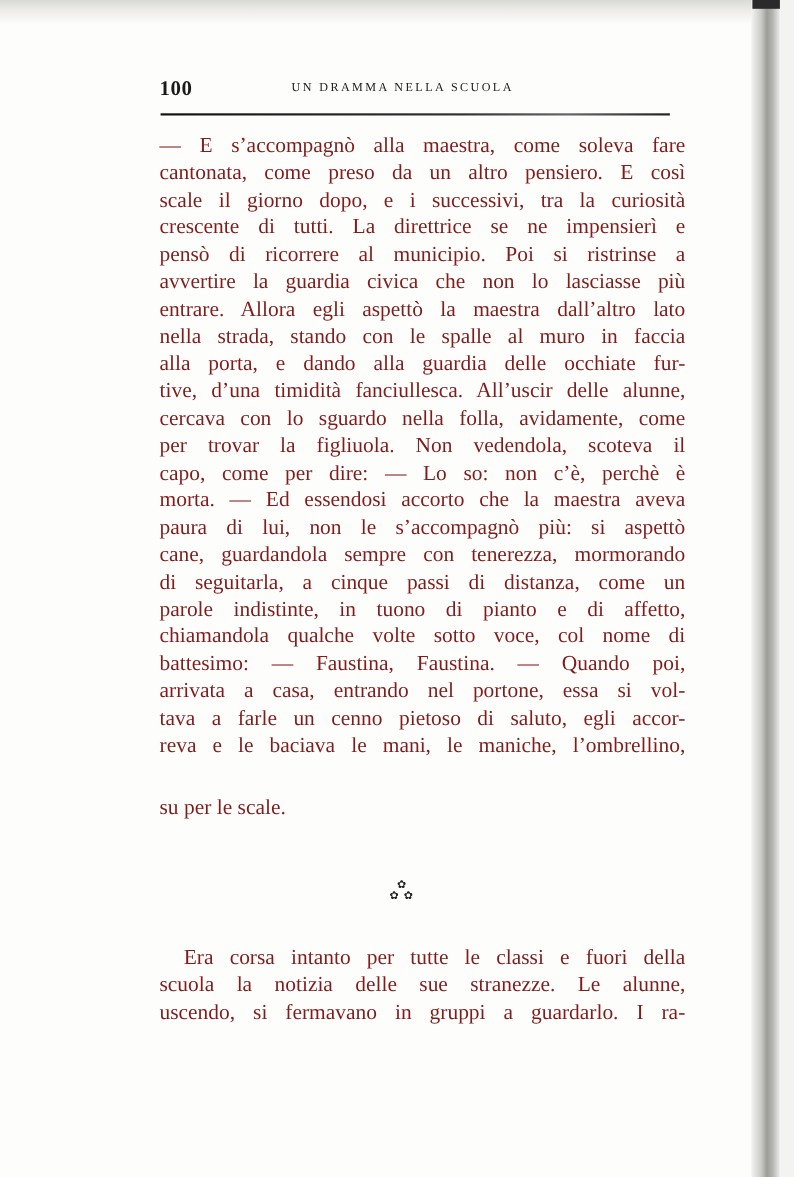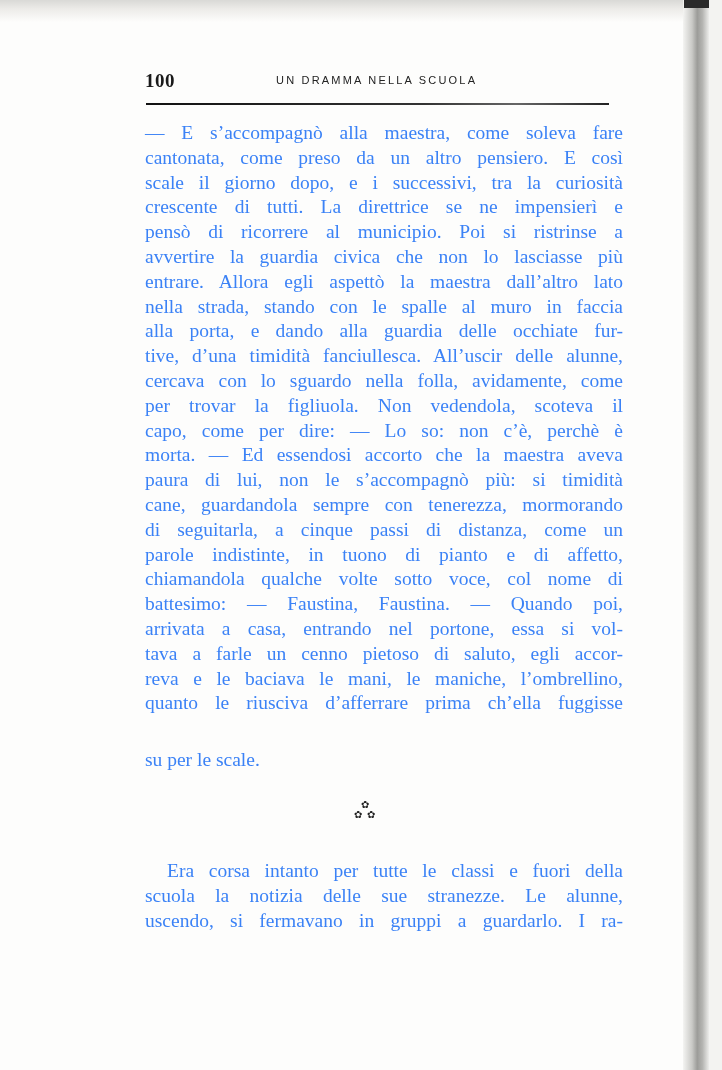--- a/index.html
+++ b/index.html
@@ -54,25 +54,24 @@
       top: 0;
       font-family: "Liberation Serif", serif;
       font-size: 19px;
       font-weight: bold;
       letter-spacing: 0.5px;
     }
     .running-head {
       position: absolute;
       left: 120px;
       top: 4px;
-      font-family: Liberation Sans, sans-serif;
+      font-family: Liberation Serif, serif;
       font-size: 11px;
       letter-spacing: 2.2px;
       color: #222;
-      margin-left: 11px;
     }
     .header-rule {
       position: absolute;
       top: 103px;
       left: 146px;
       width: 463px;
       height: 2px;
       background: linear-gradient(to right, #111 0%, #333 60%, #666 80%, #222 100%);
     }
     .body-text {
@@ -83,21 +82,21 @@
     }
     .line {
       display: block;
       height: 24.8px;
       line-height: 24.8px;
       font-family: "Liberation Serif", serif;
       font-size: 19.5px;
       white-space: nowrap;
       text-align: justify;
       text-align-last: justify;
-      color: #3b82f6;
+      color: #7f1d1d;
     }
     .line.last {
       text-align-last: left;
       margin-top: 32px;
     }
     .line.indent {
       text-indent: 22px;
     }
     .ornament {
       position: absolute;
@@ -141,30 +140,29 @@
   <span class="line">pensò di ricorrere al municipio. Poi si ristrinse a</span>
   <span class="line">avvertire la guardia civica che non lo lasciasse più</span>
   <span class="line">entrare. Allora egli aspettò la maestra dall’altro lato</span>
   <span class="line">nella strada, stando con le spalle al muro in faccia</span>
   <span class="line">alla porta, e dando alla guardia delle occhiate fur-</span>
   <span class="line">tive, d’una timidità fanciullesca. All’uscir delle alunne,</span>
   <span class="line">cercava con lo sguardo nella folla, avidamente, come</span>
   <span class="line">per trovar la figliuola. Non vedendola, scoteva il</span>
   <span class="line">capo, come per dire: — Lo so: non c’è, perchè è</span>
   <span class="line">morta. — Ed essendosi accorto che la maestra aveva</span>
-  <span class="line">paura di lui, non le s’accompagnò più: si timidità</span>
+  <span class="line">paura di lui, non le s’accompagnò più: si aspettò</span>
   <span class="line">cane, guardandola sempre con tenerezza, mormorando</span>
   <span class="line">di seguitarla, a cinque passi di distanza, come un</span>
   <span class="line">parole indistinte, in tuono di pianto e di affetto,</span>
   <span class="line">chiamandola qualche volte sotto voce, col nome di</span>
   <span class="line">battesimo: — Faustina, Faustina. — Quando poi,</span>
   <span class="line">arrivata a casa, entrando nel portone, essa si vol-</span>
   <span class="line">tava a farle un cenno pietoso di saluto, egli accor-</span>
   <span class="line">reva e le baciava le mani, le maniche, l’ombrellino,</span>
-  <span class="line">quanto le riusciva d’afferrare prima ch’ella fuggisse</span>
   <span class="line last">su per le scale.</span>
 </div>
 
 <div class="ornament">
   <span style="left:9px; top:0px;">✿</span>
   <span style="left:2px; top:10px;">✿</span>
   <span style="left:15px; top:10px;">✿</span>
 </div>
 
 <div class="body-text-2">

